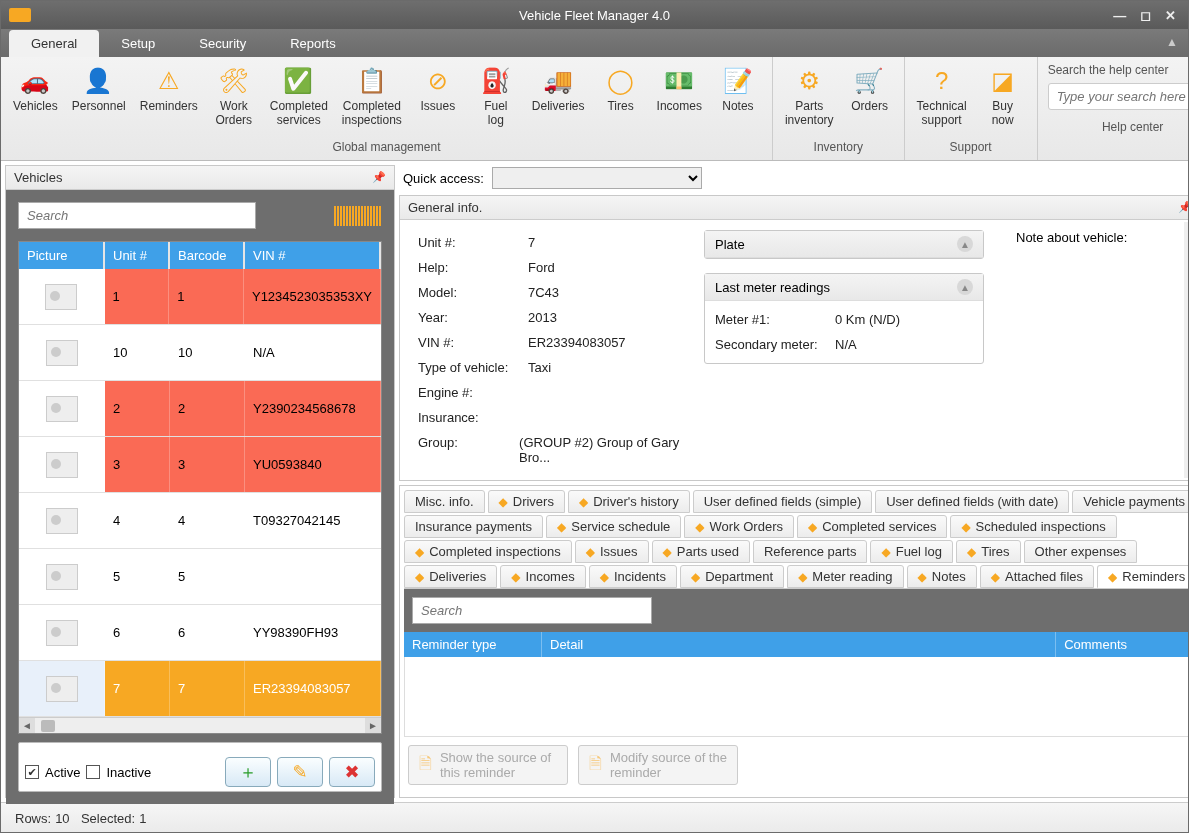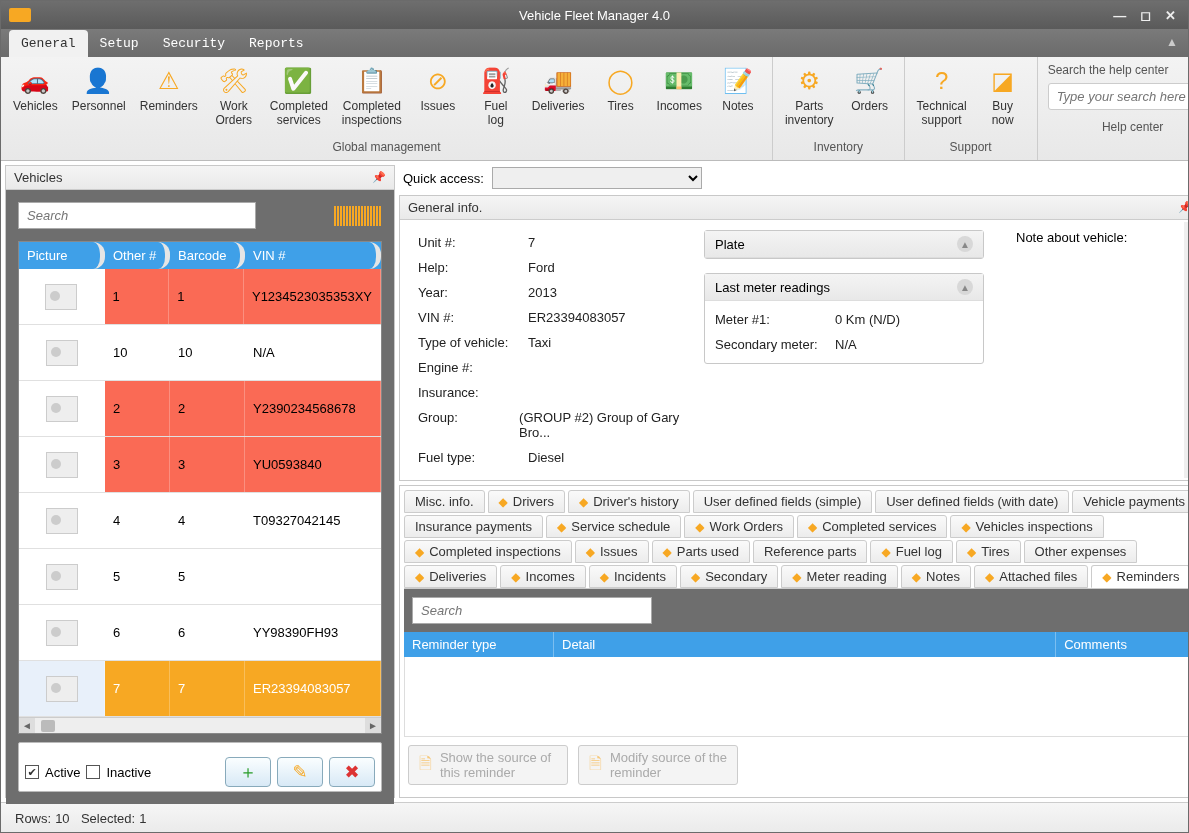--- a/index.html
+++ b/index.html
@@ -7,21 +7,21 @@
 
 
 .titlebar { height: 28px; background: linear-gradient(#6e6e6e, #5a5a5a); display: flex; align-items: center; color: #fff; position: relative; }
 .titlebar .app-icon { width: 22px; height: 14px; background: #f7a823; margin-left: 8px; border-radius: 2px; }
 .titlebar .title { position: absolute; left: 50%; transform: translateX(-50%); font-size: 13px; }
 .titlebar .winbtns { margin-left: auto; display: flex; gap: 14px; padding-right: 12px; }
 .titlebar .winbtns span { color: #eee; cursor: pointer; font-weight: bold; }
 
 
 .menutabs { height: 28px; background: linear-gradient(#7a7a7a,#6b6b6b); display: flex; align-items: flex-end; padding-left: 8px; position: relative; }
-.menutabs .mtab { padding: 6px 12px; color: #fff; cursor: pointer; border-top-left-radius: 4px; border-top-right-radius:4px;font-family:Liberation Mono, monospace; }
+.menutabs .mtab { padding: 6px 22px; color: #fff; cursor: pointer; border-top-left-radius: 4px; border-top-right-radius:4px; }
 .menutabs .mtab.active { background: #f1f1f1; color: #333; }
 .menutabs .collapse { position: absolute; right: 10px; top: 6px; color: #ccc; font-size: 12px; cursor:pointer;}
 
 
 .ribbon { height: 104px; background: linear-gradient(#f3f3f3,#e8e8e8); border-bottom: 1px solid #bbb; display: flex; }
 .rgroup { border-right: 1px solid #ccc; display:flex; flex-direction:column; }
 .rgroup .ritems { flex:1; display:flex; align-items:flex-start; padding: 4px 6px; gap: 2px; }
 .rgroup .rlabel { font-size: 12px; color:#555; text-align:center; padding: 4px 0 6px 0; }
 .ritem { display:flex; flex-direction:column; align-items:center; padding: 4px 6px; cursor:pointer; min-width: 56px; }
 .ritem .ricon { width:32px; height:32px; display:flex; align-items:center; justify-content:center; color:#f7a823; }
@@ -36,21 +36,21 @@
 
 .left-panel { width: 390px; border:1px solid #c8c8c8; margin: 4px; display:flex; flex-direction:column; }
 .panel-header { background: linear-gradient(#f5f5f5,#e9e9e9); border-bottom:1px solid #ccc; padding: 4px 8px; font-size:13px; color:#333; display:flex; align-items:center; }
 .panel-header .pin { margin-left:auto; color:#999; cursor:pointer; font-size:11px; }
 .left-body { flex:1; background:#6e6e6e; padding: 12px; display:flex; flex-direction:column; }
 .search-row { display:flex; align-items:center; margin-bottom:12px; }
 .search-row input { width: 238px; padding:5px 8px; border:1px solid #aaa; font-style:italic; color:#999; }
 .search-row .barcode { margin-left:auto; width:48px; height:20px; background: repeating-linear-gradient(90deg,#f7a823 0 2px,transparent 2px 3px); }
 .grid-wrap { flex:1; background:#fff; border:1px solid #888; display:flex; flex-direction:column; overflow:hidden; }
 .grid-head { display:flex; background:#3fa0e8; color:#fff; }
-.grid-head .gh { padding:6px 8px; border-right:5px solid #e5e5e5; font-size:13px;border-radius:12px; }
+.grid-head .gh { padding:6px 8px; border-right:2px solid #e5e5e5; font-size:13px; }
 .gh.pic{width:86px;} .gh.unit{width:65px;} .gh.bar{width:75px;} .gh.vin{flex:1;}
 .grid-rows { flex:1; overflow-y:auto; overflow-x:hidden; background:#fff;}
 .grow { display:flex; border-bottom:1px solid #e0e0e0; height:56px; align-items:stretch; cursor:pointer;}
 .grow.red { background:#fa6a55; color:#000;}
 .grow.sel { background:#f7a823; color:#fff;}
 .grow.highlight-gutter > .gc.pic { background:#e8f0fa; }
 .grow .gc { padding:4px 8px; border-right:1px solid rgba(255,255,255,0.25); display:flex; align-items:center; font-size:13px;}
 .gc.pic{width:86px; justify-content:center; background:#fff;} .gc.unit{width:65px;} .gc.bar{width:75px;} .gc.vin{flex:1;}
 .thumb { width:32px; height:26px; background:#eee; border:1px solid #ccc; position:relative;}
 .thumb::after{content:"";position:absolute;top:6px;left:4px;width:10px;height:10px;background:#ccc;border-radius:50%;}
@@ -88,21 +88,21 @@
 .tab-rows { padding: 4px 4px 0 4px; display:flex; flex-direction:column; gap:2px;}
 .tab-row { display:flex; gap:3px; flex-wrap:nowrap;}
 .tab { background:linear-gradient(#fafafa,#ececec); border:1px solid #ccc; border-radius:3px 3px 0 0; padding:3px 10px; font-size:12px; color:#333; display:flex; align-items:center; gap:5px; cursor:pointer; white-space:nowrap;}
 .tab .ticon{color:#f7a823; font-size:12px;}
 .tab.active { background:#fff; border-bottom-color:#fff; font-weight:normal;}
 .tab-content { border-top:1px solid #ccc; margin:0 4px 4px 4px; flex:1; display:flex; flex-direction:column; background:#fff;}
 .rem-search-bar { background:#6e6e6e; padding:8px;}
 .rem-search-bar input { width:240px; padding:5px 8px; border:1px solid #aaa; font-style:italic; color:#999;}
 .rem-head { display:flex; background:#3fa0e8; color:#fff;}
 .rem-head .rh{padding:5px 8px; border-right:1px solid #7bbef0; font-size:13px;}
-.rh.rt{width:150px;} .rh.dt{flex:1;} .rh.rb{width:180px;} .rh.cm{width:140px;}
+.rh.rt{width:138px;} .rh.dt{flex:1;} .rh.rb{width:180px;} .rh.cm{width:140px;}
 .rem-body { flex:1; background:#fff; border:1px solid #ddd; border-top:none;}
 .rem-actions { padding:8px 4px; display:flex; gap:10px;}
 .rem-actions button { display:flex; align-items:center; gap:8px; padding:4px 10px; background:#f4f4f4; border:1px solid #ccc; border-radius:3px; color:#aaa; font-size:11px; cursor:not-allowed; text-align:left; width:160px;}
 .rem-actions button .bi{color:#f7c777; font-size:16px;}
 
 
 .statusbar { height:32px; background:linear-gradient(#f6f6f6,#eaeaea); border-top:1px solid #ccc; display:flex; align-items:center; padding:0 14px; font-size:12px; color:#333; gap:4px;}
 </style>
 </head>
 <body>
@@ -222,21 +222,21 @@
       <span class="pin">📌</span>
     </div>
     <div class="left-body">
       <div class="search-row">
         <input placeholder="Search" style="">
         <div class="barcode"></div>
       </div>
       <div class="grid-wrap">
         <div class="grid-head">
           <div class="gh pic">Picture</div>
-          <div class="gh unit">Other #</div>
+          <div class="gh unit">Unit #</div>
           <div class="gh bar">Barcode</div>
           <div class="gh vin">VIN #</div>
         </div>
         <div class="grid-rows" id="gridrows">
             <div class="grow red">
               <div class="gc pic">
                 <div class="thumb"></div>
               </div>
               <div class="gc unit">1</div>
               <div class="gc bar">1</div>
@@ -336,20 +336,24 @@
         <div class="col-left">
           <div class="kv">
               <span class="k">Unit #:</span>
               <span class="v">7</span>
             </div>
           <div class="kv">
               <span class="k">Help:</span>
               <span class="v">Ford</span>
             </div>
           <div class="kv">
+              <span class="k">Model:</span>
+              <span class="v">7C43</span>
+            </div>
+          <div class="kv">
               <span class="k">Year:</span>
               <span class="v">2013</span>
             </div>
           <div class="kv">
               <span class="k">VIN #:</span>
               <span class="v">ER23394083057</span>
             </div>
           <div class="kv">
               <span class="k">Type of vehicle:</span>
               <span class="v">Taxi</span>
@@ -358,24 +362,20 @@
               <span class="k">Engine #:</span>
               <span class="v"></span>
             </div>
           <div class="kv">
               <span class="k">Insurance:</span>
               <span class="v"></span>
             </div>
           <div class="kv">
               <span class="k">Group:</span>
               <span class="v">(GROUP #2) Group of Gary Bro...</span>
-            </div>
-          <div class="kv">
-              <span class="k">Fuel type:</span>
-              <span class="v">Diesel</span>
             </div>
         </div>
         <div class="plate-boxes">
           <div class="box">
             <div class="box-head">
                 <span>Plate</span>
                 <span class="collapse-ic">▲</span>
               </div>
           </div>
           <div class="box">
@@ -437,21 +437,21 @@
             <div class="tab">
               <span class="ticon">◆</span>
               <span>Work Orders</span>
             </div>
             <div class="tab">
               <span class="ticon">◆</span>
               <span>Completed services</span>
             </div>
             <div class="tab">
               <span class="ticon">◆</span>
-              <span>Vehicles inspections</span>
+              <span>Scheduled inspections</span>
             </div>
           </div>
           <div class="tab-row">
             <div class="tab">
               <span class="ticon">◆</span>
               <span>Completed inspections</span>
             </div>
             <div class="tab">
               <span class="ticon">◆</span>
               <span>Issues</span>
@@ -483,21 +483,21 @@
             <div class="tab">
               <span class="ticon">◆</span>
               <span>Incomes</span>
             </div>
             <div class="tab">
               <span class="ticon">◆</span>
               <span>Incidents</span>
             </div>
             <div class="tab">
               <span class="ticon">◆</span>
-              <span>Secondary</span>
+              <span>Department</span>
             </div>
             <div class="tab">
               <span class="ticon">◆</span>
               <span>Meter reading</span>
             </div>
             <div class="tab">
               <span class="ticon">◆</span>
               <span>Notes</span>
             </div>
             <div class="tab">

